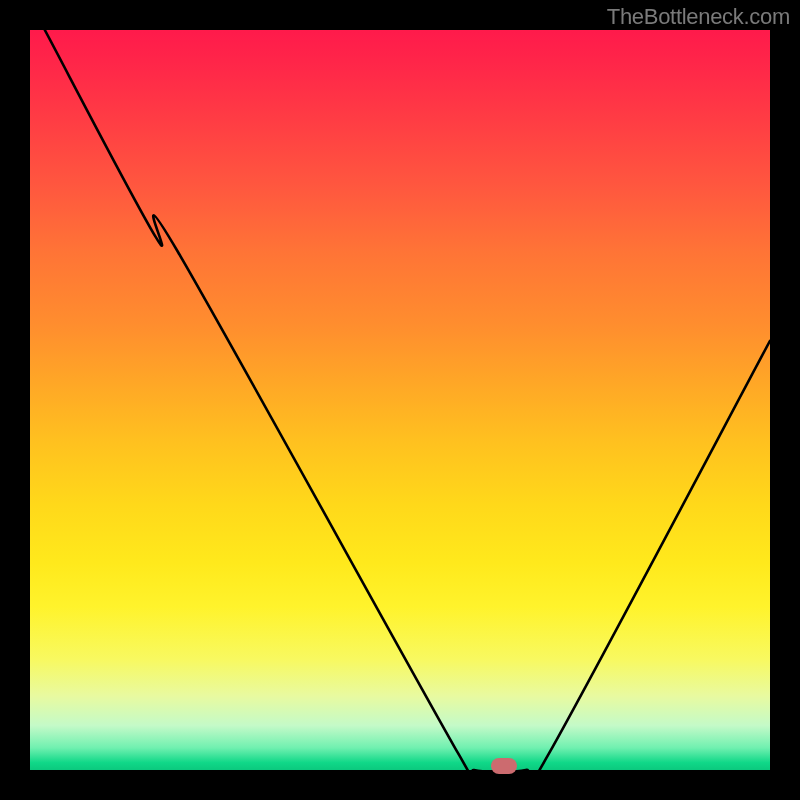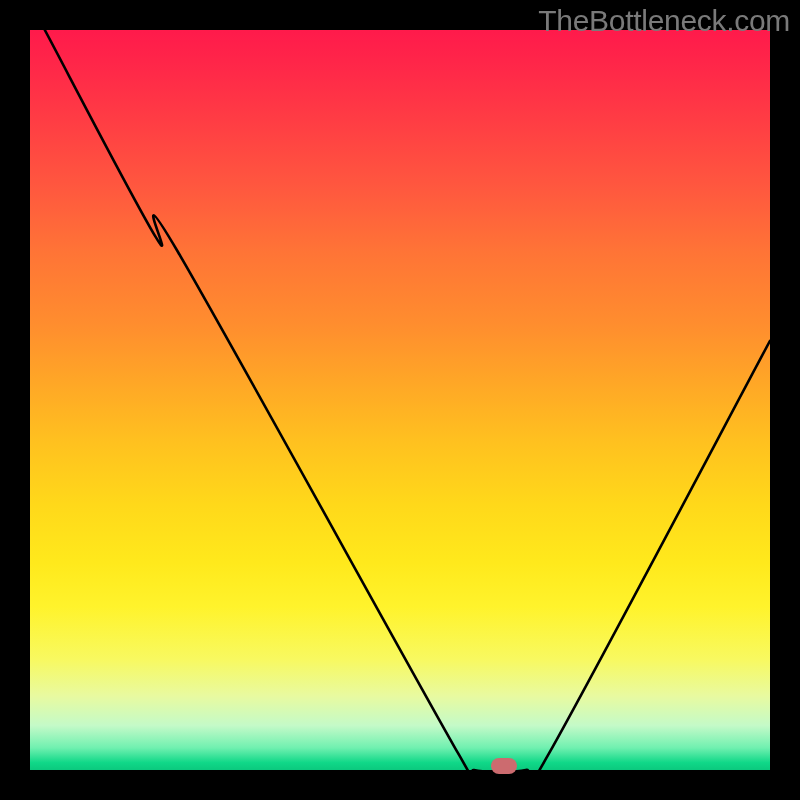--- a/index.html
+++ b/index.html
@@ -9,21 +9,21 @@
     background: #000;
     position: relative;
     font-family: Arial, sans-serif;
     overflow: hidden;
   }
   .watermark {
     position: absolute;
     top: 4px;
     right: 10px;
     color: #7a7a7a;
-    font-size: 30px;
+    font-size: 22px;
     font-weight: 500;
     z-index: 10;
     letter-spacing: -0.3px;
   }
   .plot {
     position: absolute;
     left: 30px;
     top: 30px;
     width: 740px;
     height: 740px;

